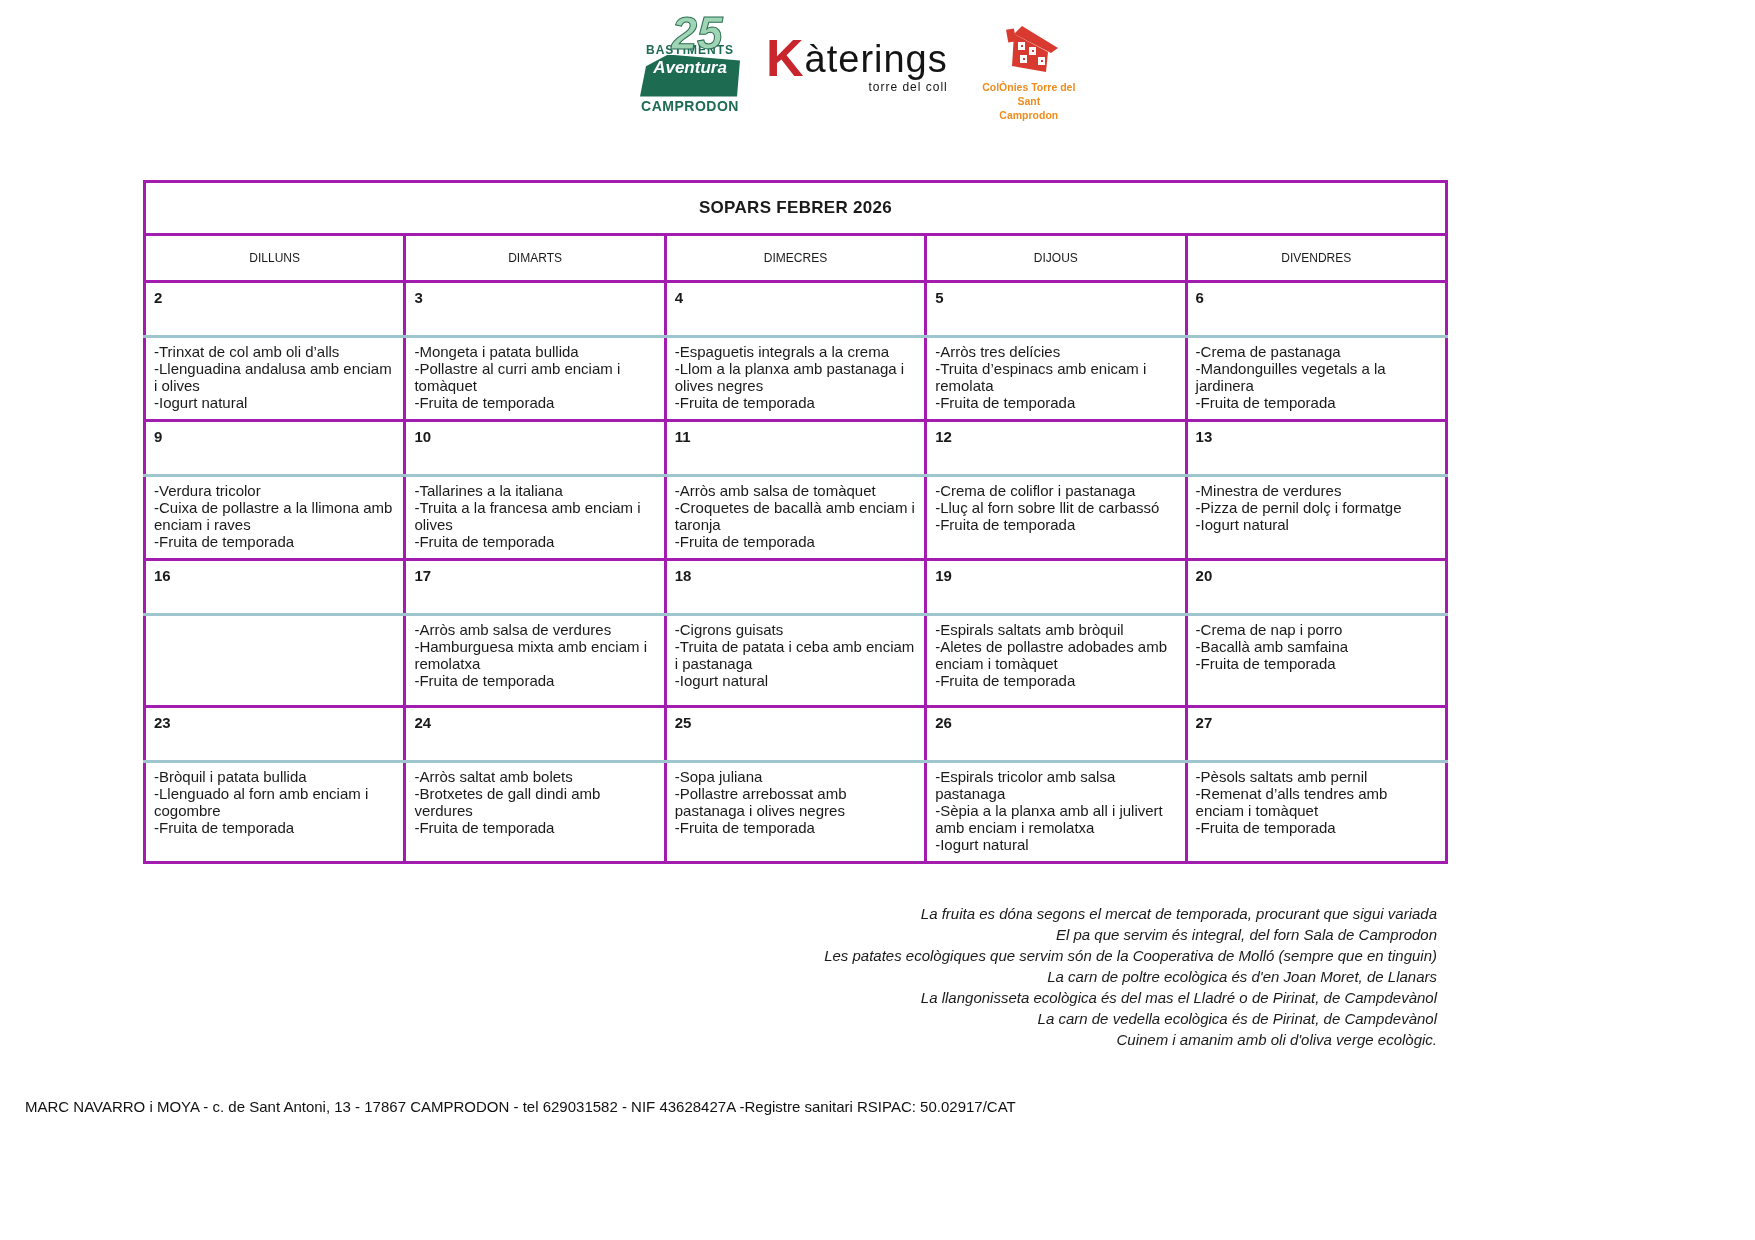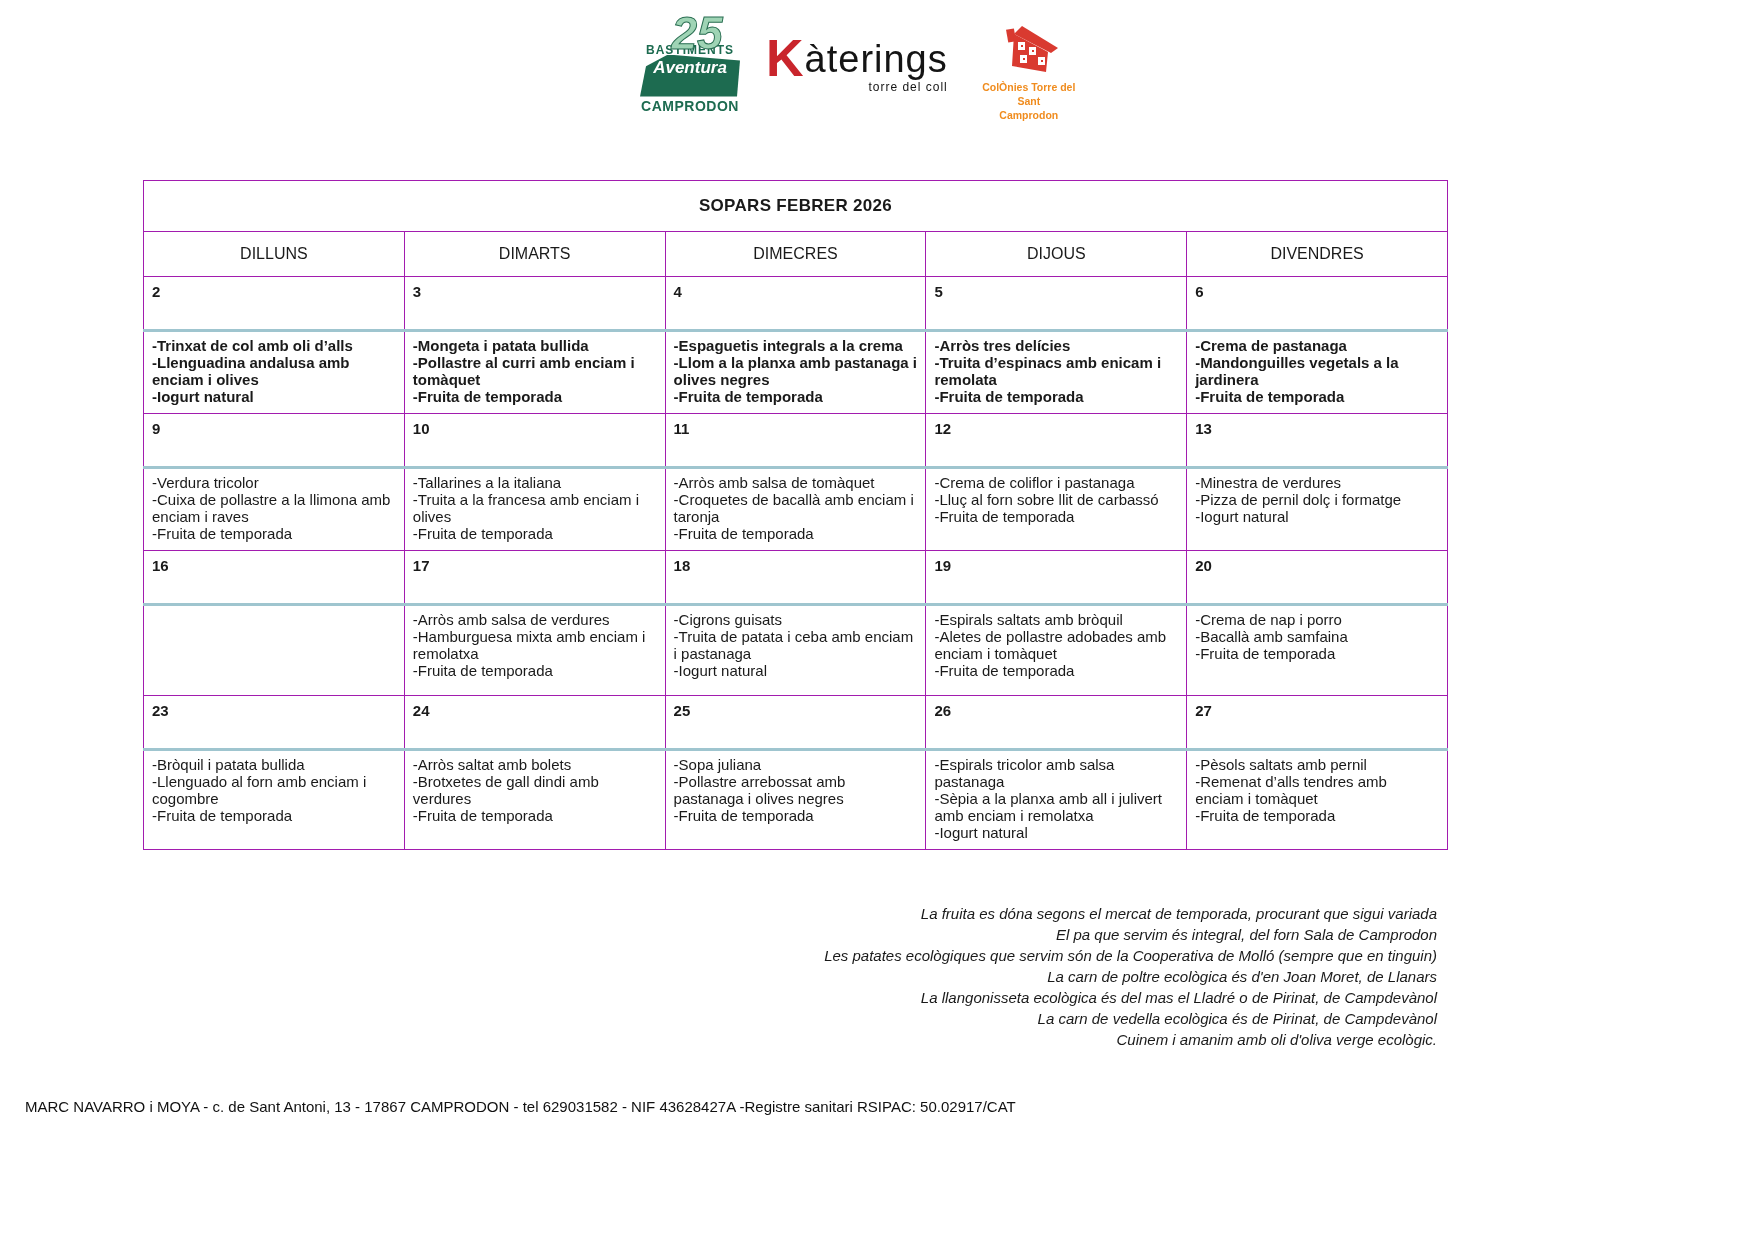--- a/index.html
+++ b/index.html
@@ -22,29 +22,29 @@
   .kat-k{color:#c9252c;font-size:52px;font-weight:bold;vertical-align:-4px;}
   .kat-sub{text-align:right;font-size:12px;letter-spacing:1px;margin-top:-4px;color:#141414;}
   .logo-colonies{margin-top:10px;width:110px;text-align:center;}
   .col-text{color:#f08c1e;font-weight:bold;font-size:10.5px;line-height:1.35;}
   
   table.menu-table{
     position:absolute;left:143px;top:180px;width:1305px;
     border-collapse:collapse;table-layout:fixed;background:#ffffff;
   }
   table.menu-table td{
-    border:1px solid #a21caf;vertical-align:top;overflow:hidden;
+    border:3px solid #a21caf;vertical-align:top;overflow:hidden;
   }
   tr.row-title td{height:48px;text-align:center;vertical-align:middle;
     font-weight:bold;font-size:17px;letter-spacing:0.3px;}
-  tr.row-header td{height:42px;text-align:center;vertical-align:middle;font-size:16px;}
+  tr.row-header td{height:42px;text-align:center;vertical-align:middle;font-size:12px;}
   tr.row-day td{height:40px;padding:6px 8px;font-weight:bold;font-size:15px;
     border-bottom:3px solid #9fc5cf;}
   tr.row-menu td{padding:5px 8px 8px;font-size:15px;line-height:17px;white-space:pre-line;}
-  tr.menu-w1 td{height:68px;font-weight:bold;}
+  tr.menu-w1 td{height:68px;}
   tr.menu-w2 td{height:67px;}
   tr.menu-w3 td{height:76px;margin-top:28px;}
   tr.menu-w4 td{height:82px;}
   
   .notes{position:absolute;top:903px;right:318px;text-align:right;
     font-style:italic;font-size:15px;line-height:21px;color:#1a1a1a;}
   .address{position:absolute;top:1098px;left:0;width:100%;
     padding-left:25px;box-sizing:border-box;font-size:15px;color:#111111;}
 </style>
 </head>

